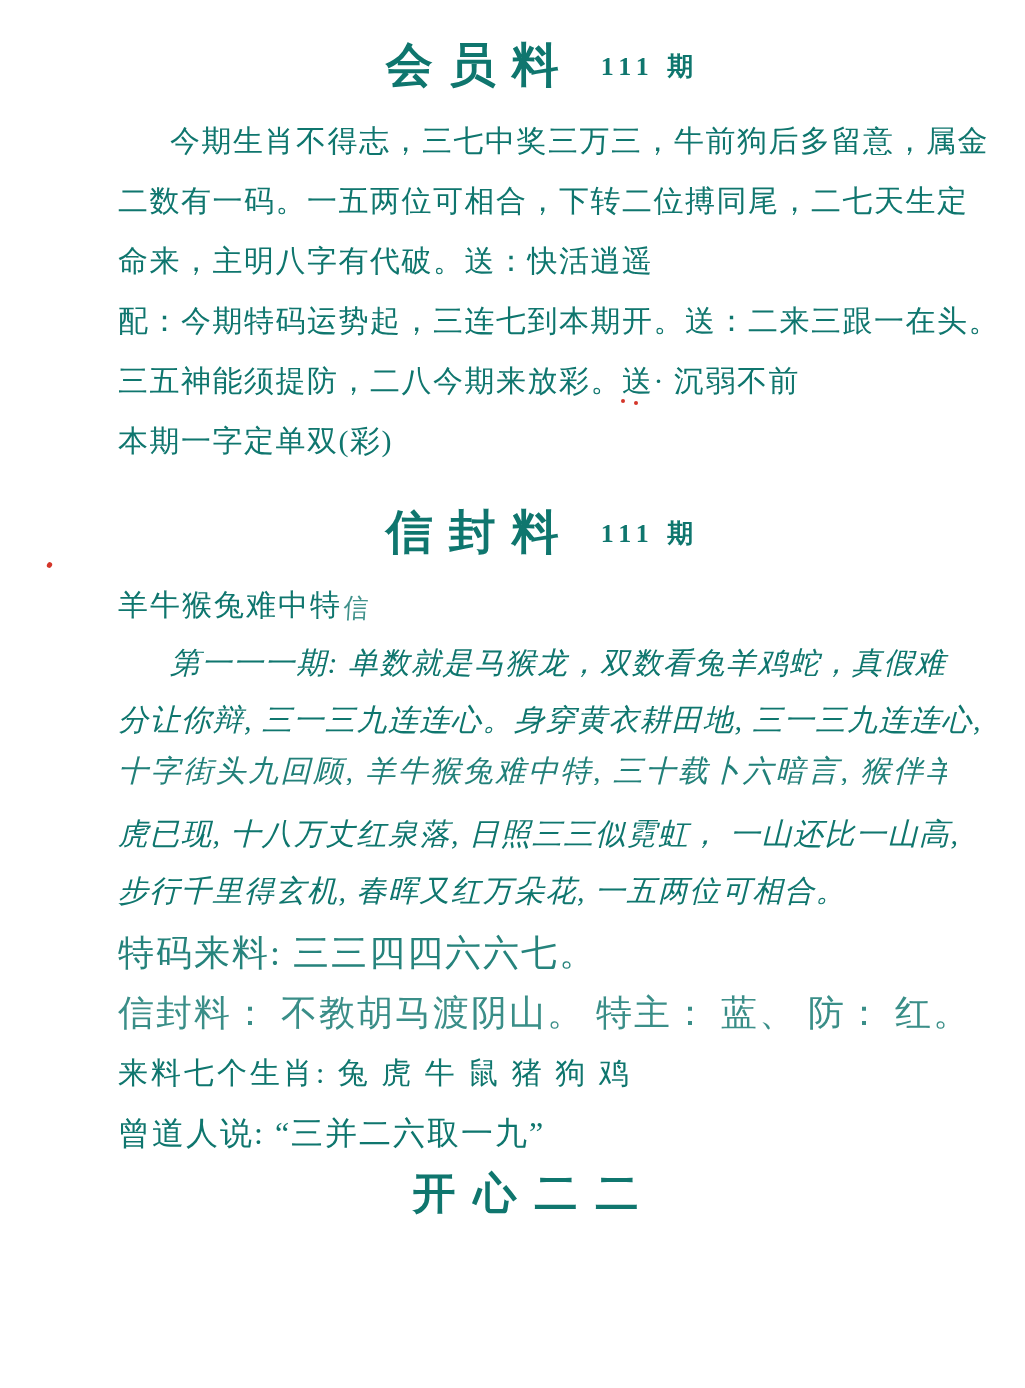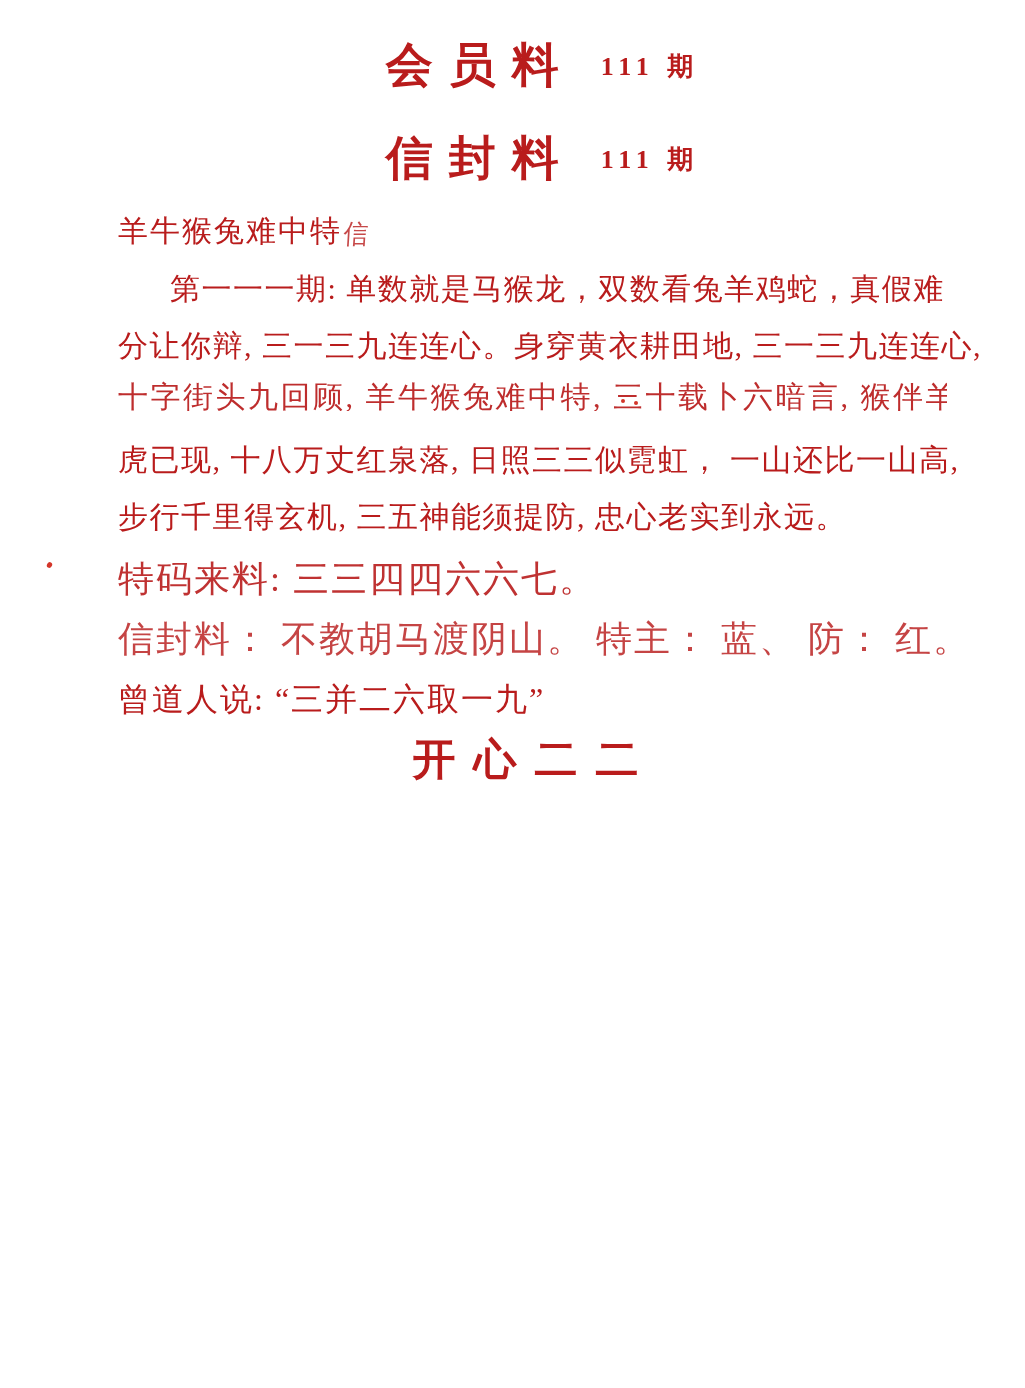--- a/index.html
+++ b/index.html
@@ -41,21 +41,21 @@
   .letter-heading {
     margin:14px 0 0 0; font-size:30px; line-height:54px;
     letter-spacing:2px;
   }
   .degraded {
     display:inline-block; opacity:.8;
     transform:scale(.82,.9) skewX(-4deg); transform-origin:bottom left;
   }
 
   .l-lines { margin-top:2px; }
-  .l-line { line-height:57px; }
+  .l-line { line-height:57px;font-style:italic; }
   .clipped {
     height:37px; overflow:hidden; line-height:46px;
     margin-bottom:20px; opacity:.92; letter-spacing:2.5px;
   }
 
   .info-lines { margin-top:4px; }
   .info { font-size:36px; line-height:60px; letter-spacing:2px; }
   .faded { opacity:.82; }
   .semi-faded { opacity:.9; }
   .zodiac { font-size:30px; letter-spacing:3px; }
@@ -69,49 +69,58 @@
 
   
   .artifact { position:absolute; background:#d4362a; border-radius:50%; }
   .dot-a { left:47px;  top:562px; width:5px;  height:6px; transform:rotate(30deg); }
   .dot-b { left:621px; top:399px; width:4px;  height:4px; }
   .dot-c { left:634px; top:401px; width:4px;  height:4px; }
 </style>
 </head>
 <body>
 
-<div class="page" style="color: #b91c1c; background: rgb(255, 255, 255);">
+<div class="page" style="color: #0f766e; background: rgb(255, 255, 255);">
 
   <section>
     <h1 class="title-row">
       <span class="big">会员料</span>
       <span class="issue">111 期</span>
     </h1>
+    <div class="body-block m-lines">
+      <p class="line indent">今期生肖不得志，三七中奖三万三，牛前狗后多留意，属金</p>
+      <p class="line">二数有一码。一五两位可相合，下转二位搏同尾，二七天生定</p>
+      <p class="line">命来，主明八字有代破。送：快活逍遥</p>
+      <p class="line">配：今期特码运势起，三连七到本期开。送：二来三跟一在头。</p>
+      <p class="line">三五神能须提防，二八今期来放彩。送· 沉弱不前</p>
+      <p class="line">本期一字定单双(彩)</p>
+    </div>
   </section>
 
   <section>
     <h1 class="title-row env-title">
       <span class="big">信封料</span>
       <span class="issue">111 期</span>
     </h1>
 
     <div class="body-block">
       <p class="letter-heading"><span>羊牛猴兔难中特</span><span class="degraded">信</span></p>
 
       <div class="l-lines">
         <p class="line l-line indent">第一一一期: 单数就是马猴龙，双数看兔羊鸡蛇，真假难</p>
         <p class="line l-line">分让你辩, 三一三九连连心。身穿黄衣耕田地, 三一三九连连心,</p>
         <p class="line l-line clipped">十字街头九回顾, 羊牛猴兔难中特, 三十载卜六暗言, 猴伴羊来</p>
         <p class="line l-line">虎已现, 十八万丈红泉落, 日照三三似霓虹， 一山还比一山高,</p>
-        <p class="line l-line">步行千里得玄机, 三五神能须提防, 忠心老实到永远。</p>
+        <p class="line l-line">步行千里得玄机, 春晖又红万朵花, 一五两位可相合。</p>
       </div>
 
       <div class="info-lines">
         <p class="line info semi-faded">特码来料: 三三四四六六七。</p>
         <p class="line info faded">信封料：  不教胡马渡阴山。  特主：  蓝、 防：  红。</p>
+        <p class="line info zodiac">来料七个生肖:  兔  虎  牛  鼠  猪  狗  鸡</p>
         <p class="line info quote">曾道人说: “三并二六取一九”</p>
       </div>
     </div>
 
     <p class="footer-slogan">开心二二</p>
   </section>
 
   <span class="artifact dot-a"></span>
   <span class="artifact dot-b"></span>
   <span class="artifact dot-c"></span>

